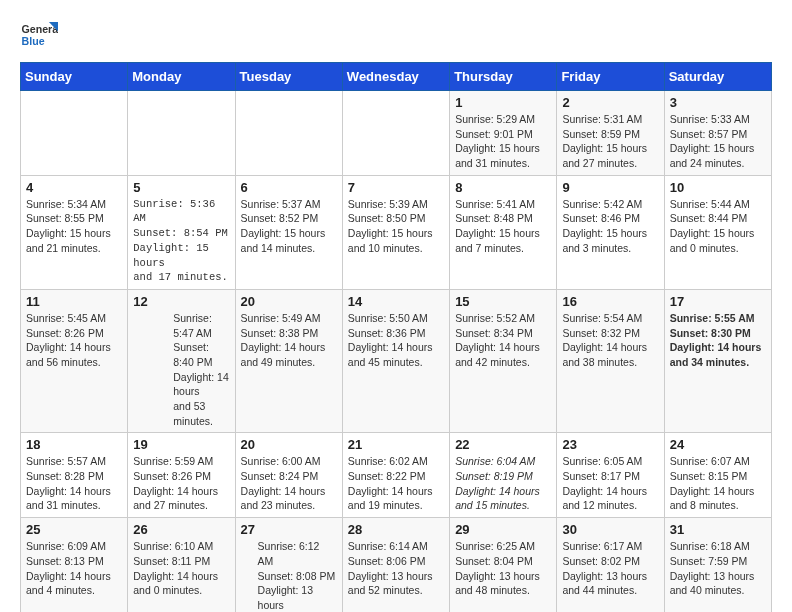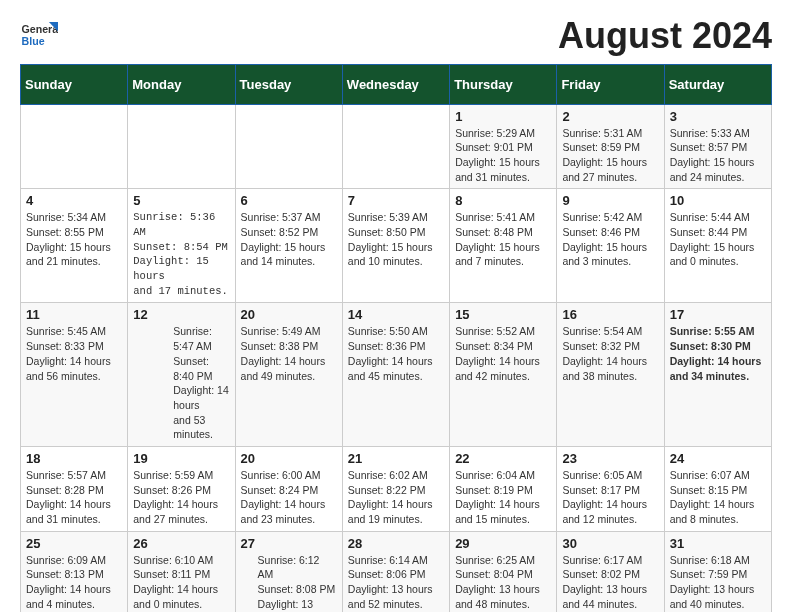--- a/index.html
+++ b/index.html
@@ -30,23 +30,23 @@
       color: #444;
       margin-top: 2px;
     }
     .calendar-table {
       width: 100%;
       border-collapse: collapse;
       margin-top: 8px;
       font-size: 11px;
     }
     .calendar-table th {
-      background-color: #14532d;
+      background-color: #1d4ed8;
       color: #fff;
-      padding: 12px 4px;
+      padding: 6px 4px;
       text-align: left;
       font-size: 13px;
       font-weight: bold;
       border: 1px solid #1a5fa8;
     }
     .calendar-table td {
       border: 1px solid #ccc;
       vertical-align: top;
       padding: 4px 5px;
       width: calc(100% / 7);
@@ -89,21 +89,20 @@
 
 <div class="header">
   <div class="logo-container">
     <svg class="logo-svg" viewBox="0 0 50 50">
       <text x="2" y="22" font-size="14" font-weight="bold" fill="#333" font-family="Arial">General</text>
       <text x="2" y="38" font-size="14" font-weight="bold" fill="#1e6bbf" font-family="Arial">Blue</text>
       <polygon points="38,8 50,8 50,20" fill="#1e6bbf"></polygon>
     </svg>
   </div>
   <div class="title-section">
-    <div class="month-title">August 2024</div>
   </div>
 </div>
 
 <table class="calendar-table">
   <thead>
     <tr>
     <th>Sunday</th>
         <th>Monday</th>
         <th>Tuesday</th>
         <th>Wednesday</th>
@@ -188,21 +187,21 @@
           <div class="day-info" style="white-space: pre-line;">Sunrise: 5:44 AM
 Sunset: 8:44 PM
 Daylight: 15 hours
 and 0 minutes.</div>
         </td>
       </tr>
       <tr>
         <td>
           <span class="day-number">11</span>
           <div class="day-info" style="white-space: pre-line;">Sunrise: 5:45 AM
-Sunset: 8:33 PM
+Sunset: 8:26 PM
 Daylight: 14 hours
 and 56 minutes.</div>
         </td>
         <td>
           <span class="day-number">12</span>
           <div class="day-info" style="white-space: pre-line; margin-left: 40px;">Sunrise: 5:47 AM
 Sunset: 8:40 PM
 Daylight: 14 hours
 and 53 minutes.</div>
         </td>
@@ -266,21 +265,21 @@
         </td>
         <td>
           <span class="day-number">21</span>
           <div class="day-info" style="white-space: pre-line;">Sunrise: 6:02 AM
 Sunset: 8:22 PM
 Daylight: 14 hours
 and 19 minutes.</div>
         </td>
         <td>
           <span class="day-number">22</span>
-          <div class="day-info" style="white-space: pre-line;">Sunrise: 6:04 AM
+          <div class="day-info" style="white-space: pre-line; font-style: italic;">Sunrise: 6:04 AM
 Sunset: 8:19 PM
 Daylight: 14 hours
 and 15 minutes.</div>
         </td>
         <td>
           <span class="day-number">23</span>
           <div class="day-info" style="white-space: pre-line;">Sunrise: 6:05 AM
 Sunset: 8:17 PM
 Daylight: 14 hours
 and 12 minutes.</div>

